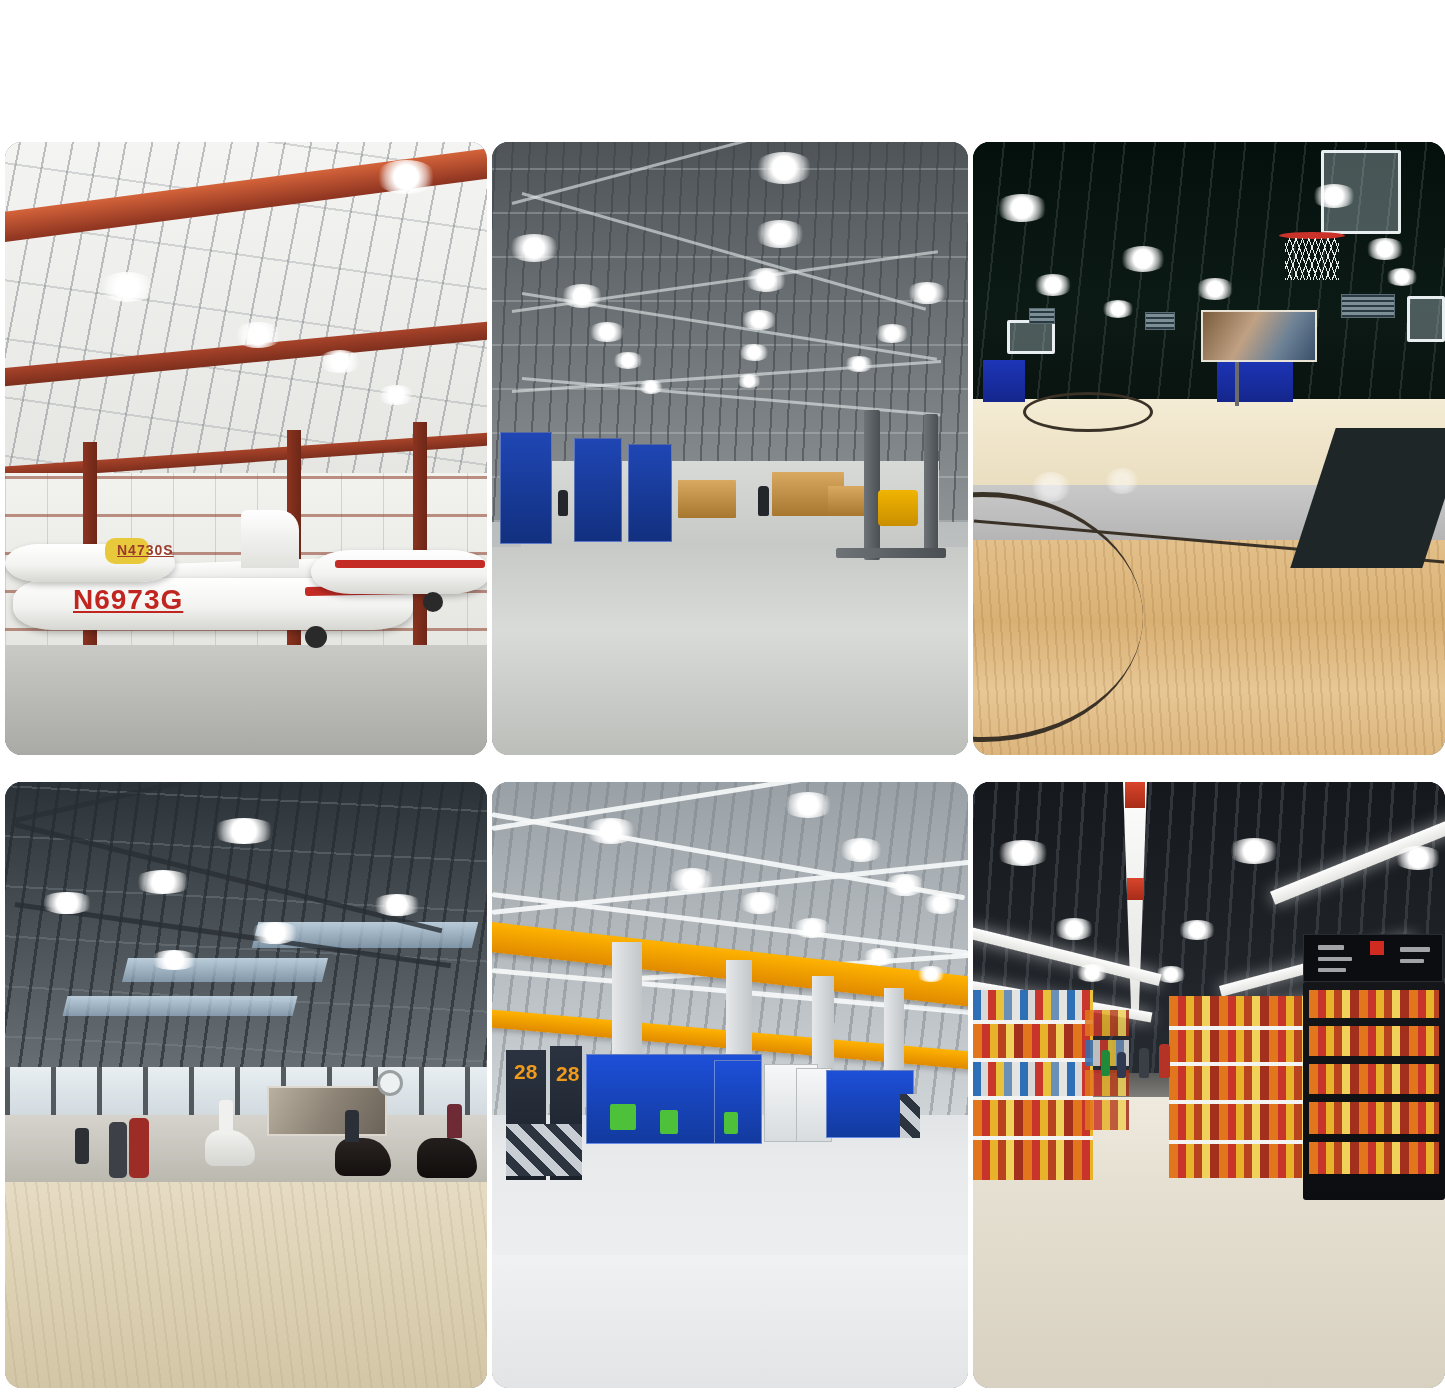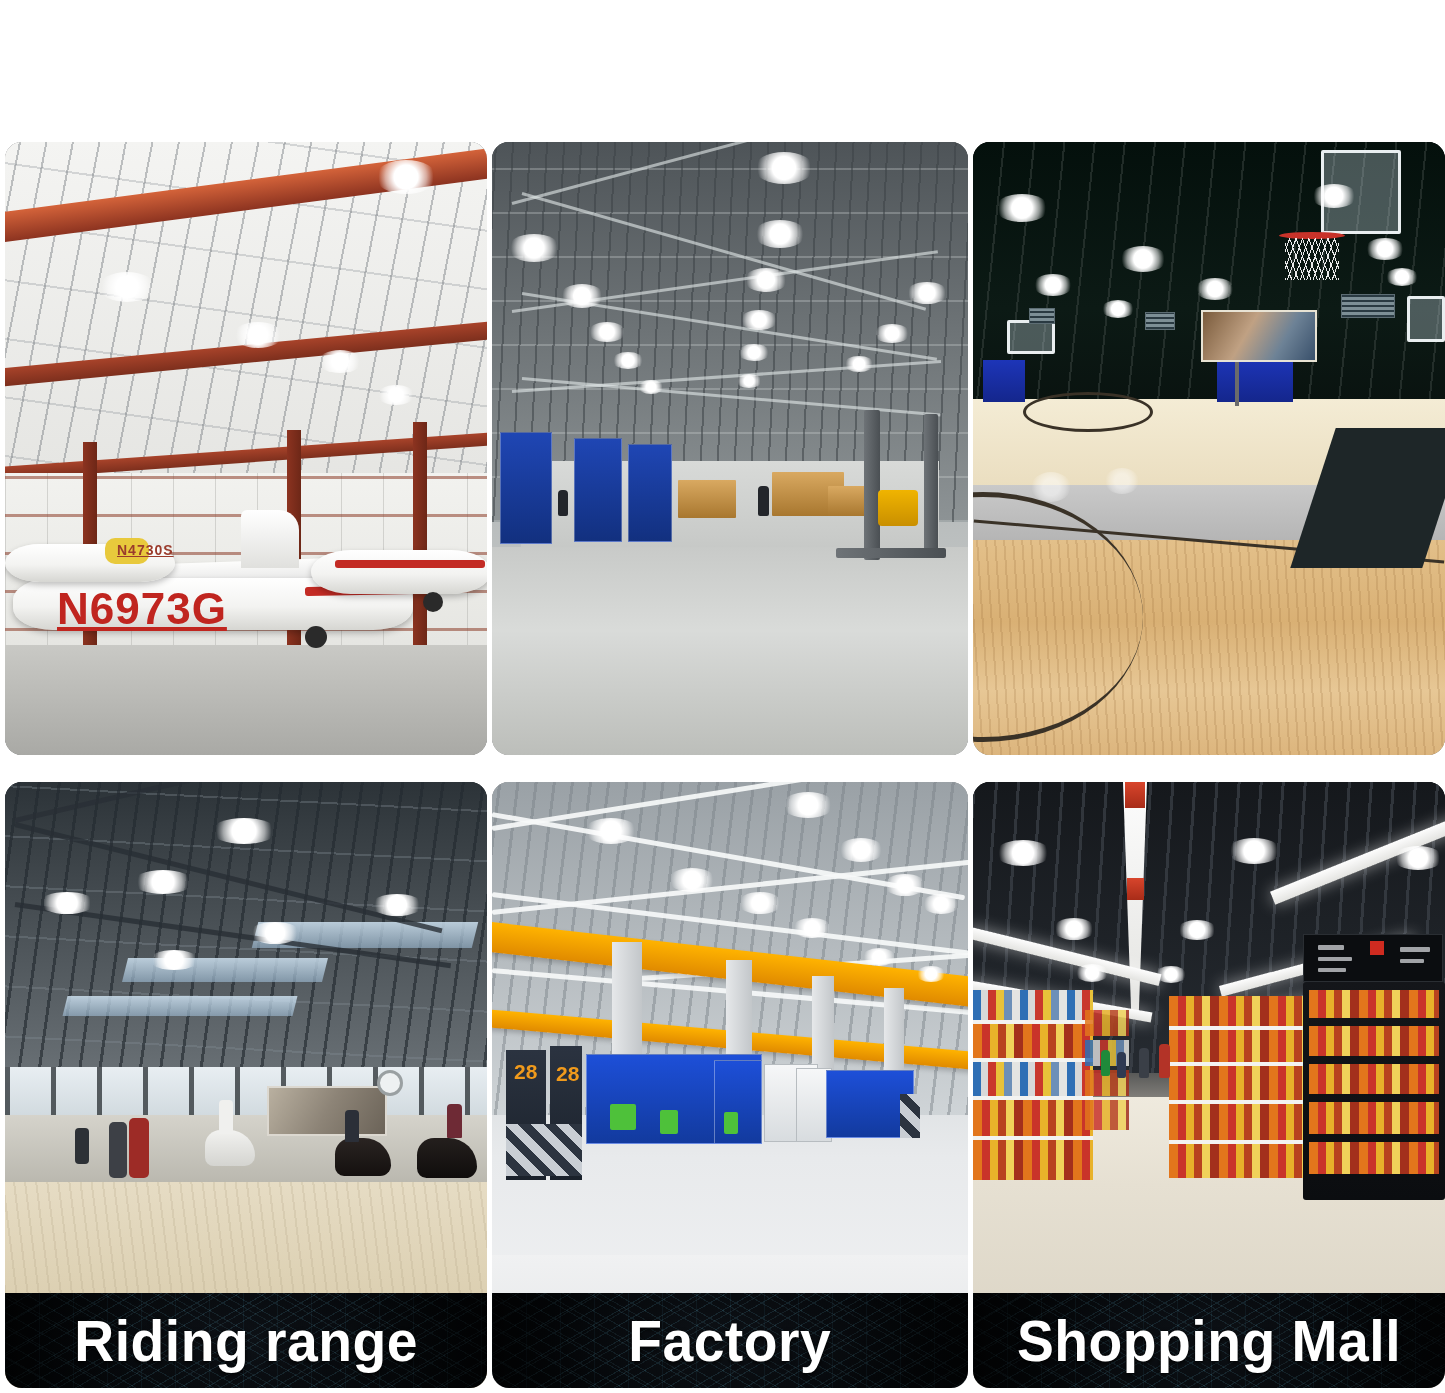--- a/index.html
+++ b/index.html
@@ -346,21 +346,21 @@
         <div class="hlight" style="left:370px;top:18px;width:62px;height:34px;"></div>
         <div class="hlight" style="left:93px;top:130px;width:58px;height:30px;"></div>
         <div class="hlight" style="left:228px;top:180px;width:50px;height:26px;"></div>
         <div class="hlight" style="left:313px;top:208px;width:44px;height:23px;"></div>
         <div class="hlight" style="left:372px;top:243px;width:38px;height:20px;"></div>
 
         <div class="plane">
           <div class="wing" style="left:120px;top:418px;width:300px;height:30px;transform:rotate(-2deg);"></div>
           <div class="fuselage" style="left:8px;top:436px;width:400px;height:52px;"></div>
           <div class="redstripe" style="left:300px;top:444px;width:110px;height:9px;transform:rotate(-1deg);"></div>
-          <div class="regtext" style="left:52px;top:442px;font-size:44px;">N6973G</div>
+          <div class="regtext" style="left:68px;top:442px;font-size:28px;">N6973G</div>
           <div class="wheel" style="left:300px;top:484px;width:22px;height:22px;"></div>
         </div>
         <div class="plane">
           <div class="fuselage" style="left:306px;top:408px;width:180px;height:44px;"></div>
           <div class="redstripe" style="left:330px;top:418px;width:150px;height:8px;"></div>
           <div class="tail" style="left:236px;top:368px;width:58px;height:58px;"></div>
           <div class="wheel" style="left:418px;top:450px;width:20px;height:20px;"></div>
         </div>
         <div class="plane">
           <div class="fuselage" style="left:0px;top:402px;width:170px;height:38px;"></div>
@@ -480,23 +480,20 @@
         <div class="horse" style="left:200px;top:348px;width:50px;height:36px;background:linear-gradient(180deg,#f2f2f0,#d4d4d0);"></div>
         <div class="rider" style="left:214px;top:318px;width:14px;height:34px;background:#f0f0ee;"></div>
         <div class="horse" style="left:330px;top:356px;width:56px;height:38px;background:linear-gradient(180deg,#2a2422,#14100f);"></div>
         <div class="rider" style="left:340px;top:328px;width:14px;height:32px;background:#2b2f38;"></div>
         <div class="horse" style="left:412px;top:356px;width:60px;height:40px;background:linear-gradient(180deg,#241f1d,#100d0c);"></div>
         <div class="rider" style="left:442px;top:322px;width:15px;height:34px;background:#6e2a35;"></div>
         <div class="rider" style="left:104px;top:340px;width:18px;height:56px;background:#3d4046;border-radius:5px;"></div>
         <div class="rider" style="left:124px;top:336px;width:20px;height:60px;background:#9d2b26;border-radius:5px;"></div>
         <div class="rider" style="left:70px;top:346px;width:14px;height:36px;background:#2d3136;border-radius:4px;"></div>
       </div>
-      <div class="caption">
-        <span class="caption-text">Riding range</span>
-      </div>
     </div>
 
     <div class="tile">
       <div class="photo factory">
         <div class="froof"></div>
         <div class="ftruss" style="left:0px;top:30px;width:480px;transform:rotate(10deg);"></div>
         <div class="ftruss" style="left:0px;top:110px;width:480px;transform:rotate(7deg);"></div>
         <div class="ftruss" style="left:0px;top:186px;width:480px;transform:rotate(5deg);"></div>
         <div class="ftruss" style="left:0px;top:44px;width:480px;transform:rotate(-9deg);"></div>
         <div class="ftruss" style="left:0px;top:128px;width:480px;transform:rotate(-6deg);"></div>
@@ -532,23 +529,20 @@
         <div class="hlight" style="left:290px;top:10px;width:52px;height:26px;"></div>
         <div class="hlight" style="left:176px;top:86px;width:48px;height:24px;"></div>
         <div class="hlight" style="left:346px;top:56px;width:46px;height:24px;"></div>
         <div class="hlight" style="left:246px;top:110px;width:44px;height:22px;"></div>
         <div class="hlight" style="left:392px;top:92px;width:42px;height:22px;"></div>
         <div class="hlight" style="left:300px;top:136px;width:40px;height:20px;"></div>
         <div class="hlight" style="left:430px;top:112px;width:38px;height:20px;"></div>
         <div class="hlight" style="left:370px;top:166px;width:34px;height:18px;"></div>
         <div class="hlight" style="left:424px;top:184px;width:30px;height:16px;"></div>
       </div>
-      <div class="caption">
-        <span class="caption-text">Factory</span>
-      </div>
     </div>
 
     <div class="tile">
       <div class="photo mall">
         <div class="mceiling"></div>
         <div class="mfloor"></div>
 
         <div class="mtrough" style="left:150px;top:0px;width:24px;height:230px;clip-path:polygon(0 0,100% 0,66% 100%,34% 100%);"></div>
         <div class="redband" style="left:152px;top:0px;width:20px;height:26px;"></div>
         <div class="redband" style="left:154px;top:96px;width:17px;height:22px;"></div>
@@ -613,19 +607,16 @@
           <div class="goods" style="left:6px;top:82px;width:130px;height:30px;"></div>
           <div class="goods" style="left:6px;top:120px;width:130px;height:32px;"></div>
           <div class="goods" style="left:6px;top:160px;width:130px;height:32px;"></div>
         </div>
 
         <div class="shopper" style="left:128px;top:268px;width:9px;height:26px;background:#1f8a3a;"></div>
         <div class="shopper" style="left:144px;top:270px;width:9px;height:26px;background:#2f3a52;"></div>
         <div class="shopper" style="left:166px;top:266px;width:10px;height:30px;background:#3a3f47;"></div>
         <div class="shopper" style="left:186px;top:262px;width:11px;height:34px;background:#b33327;"></div>
       </div>
-      <div class="caption">
-        <span class="caption-text">Shopping Mall</span>
-      </div>
     </div>
 
   </div>
 </div>
 
 </body></html>

